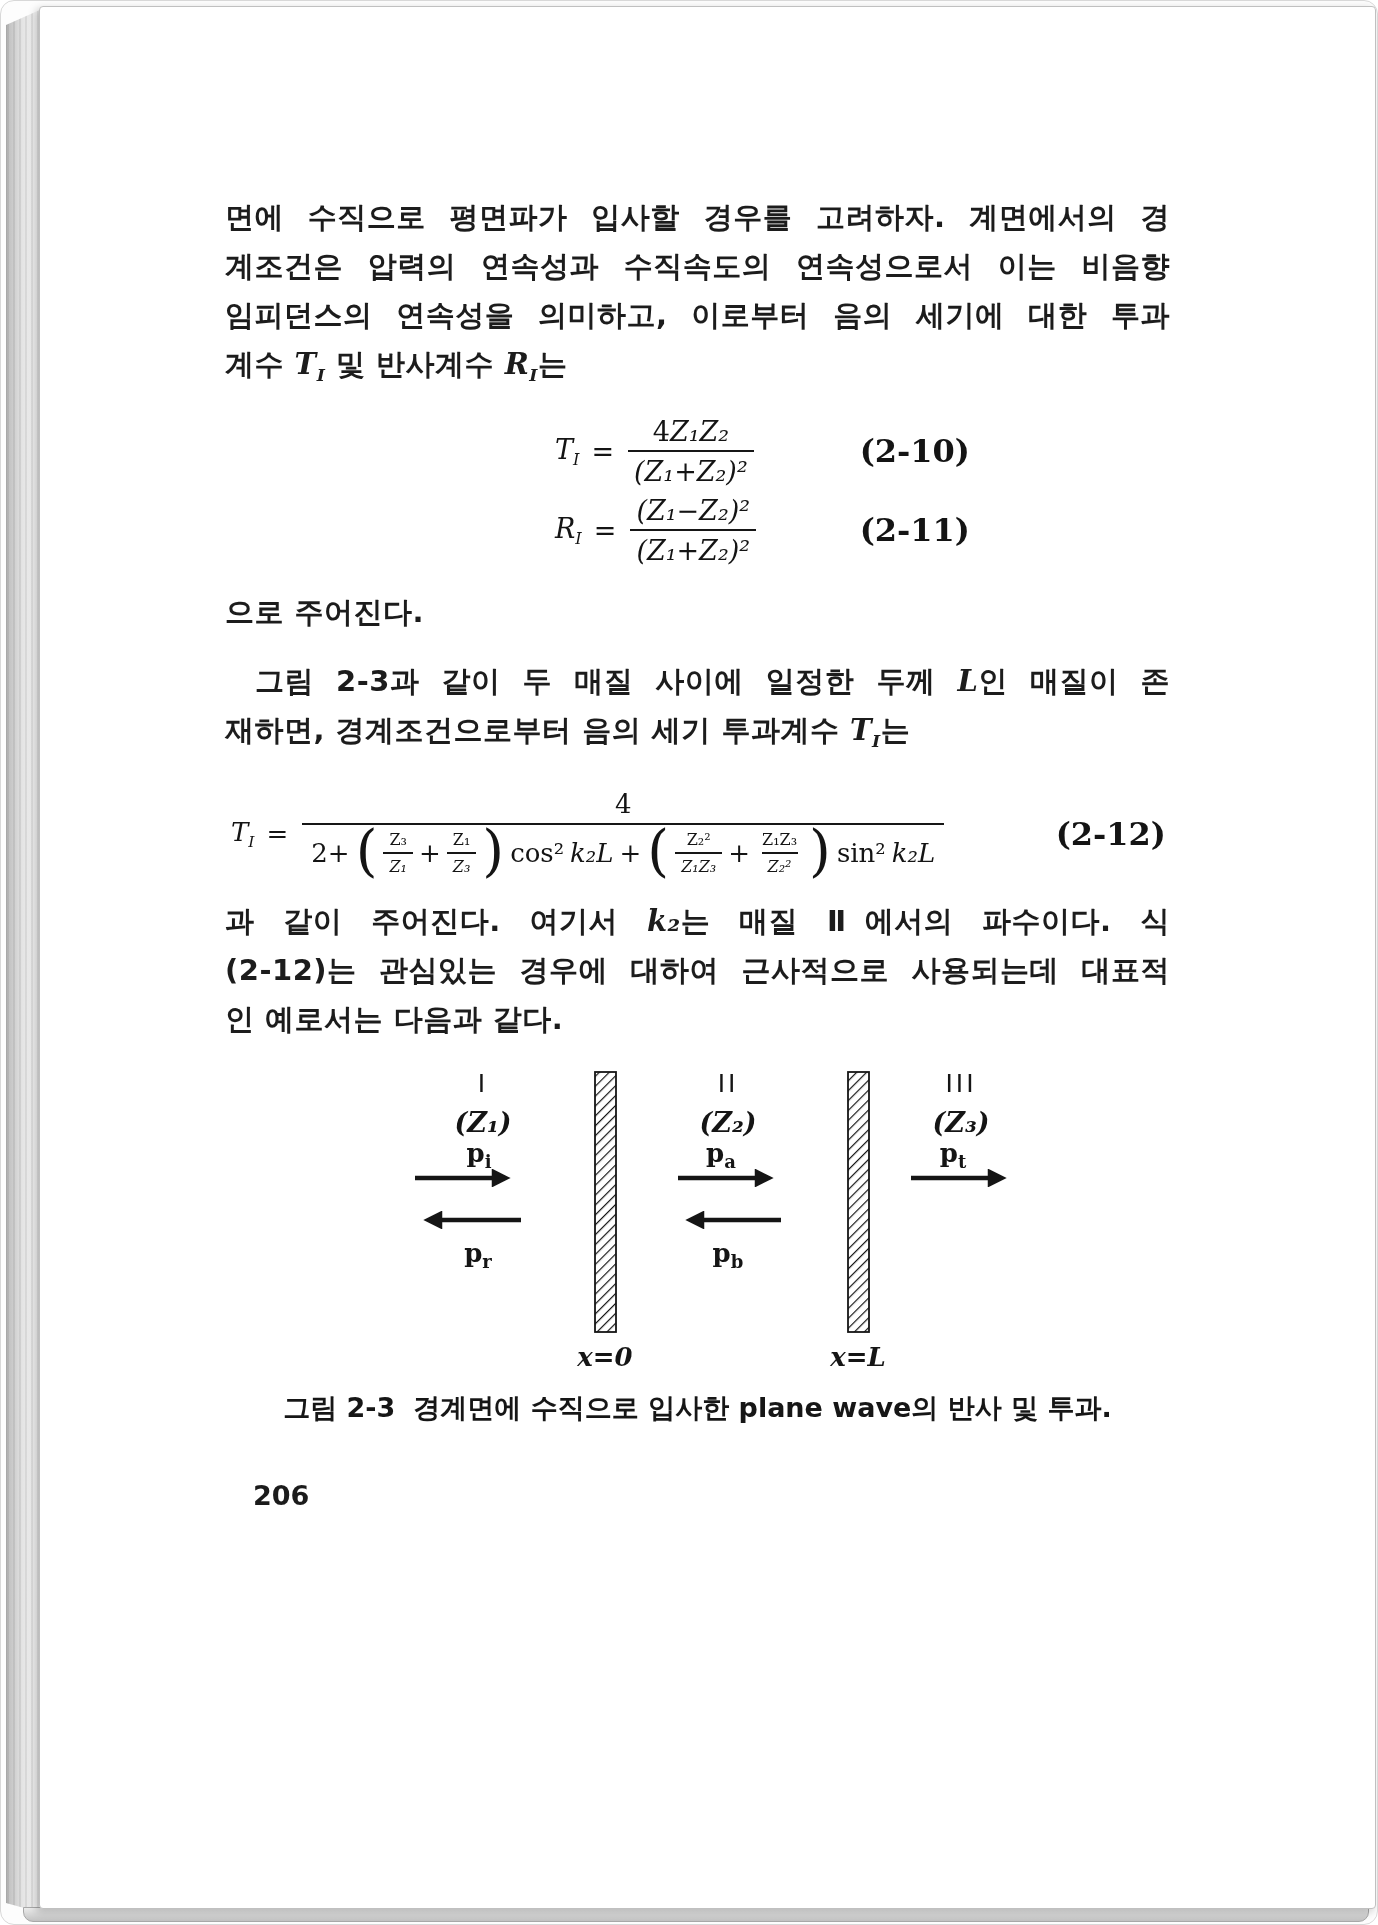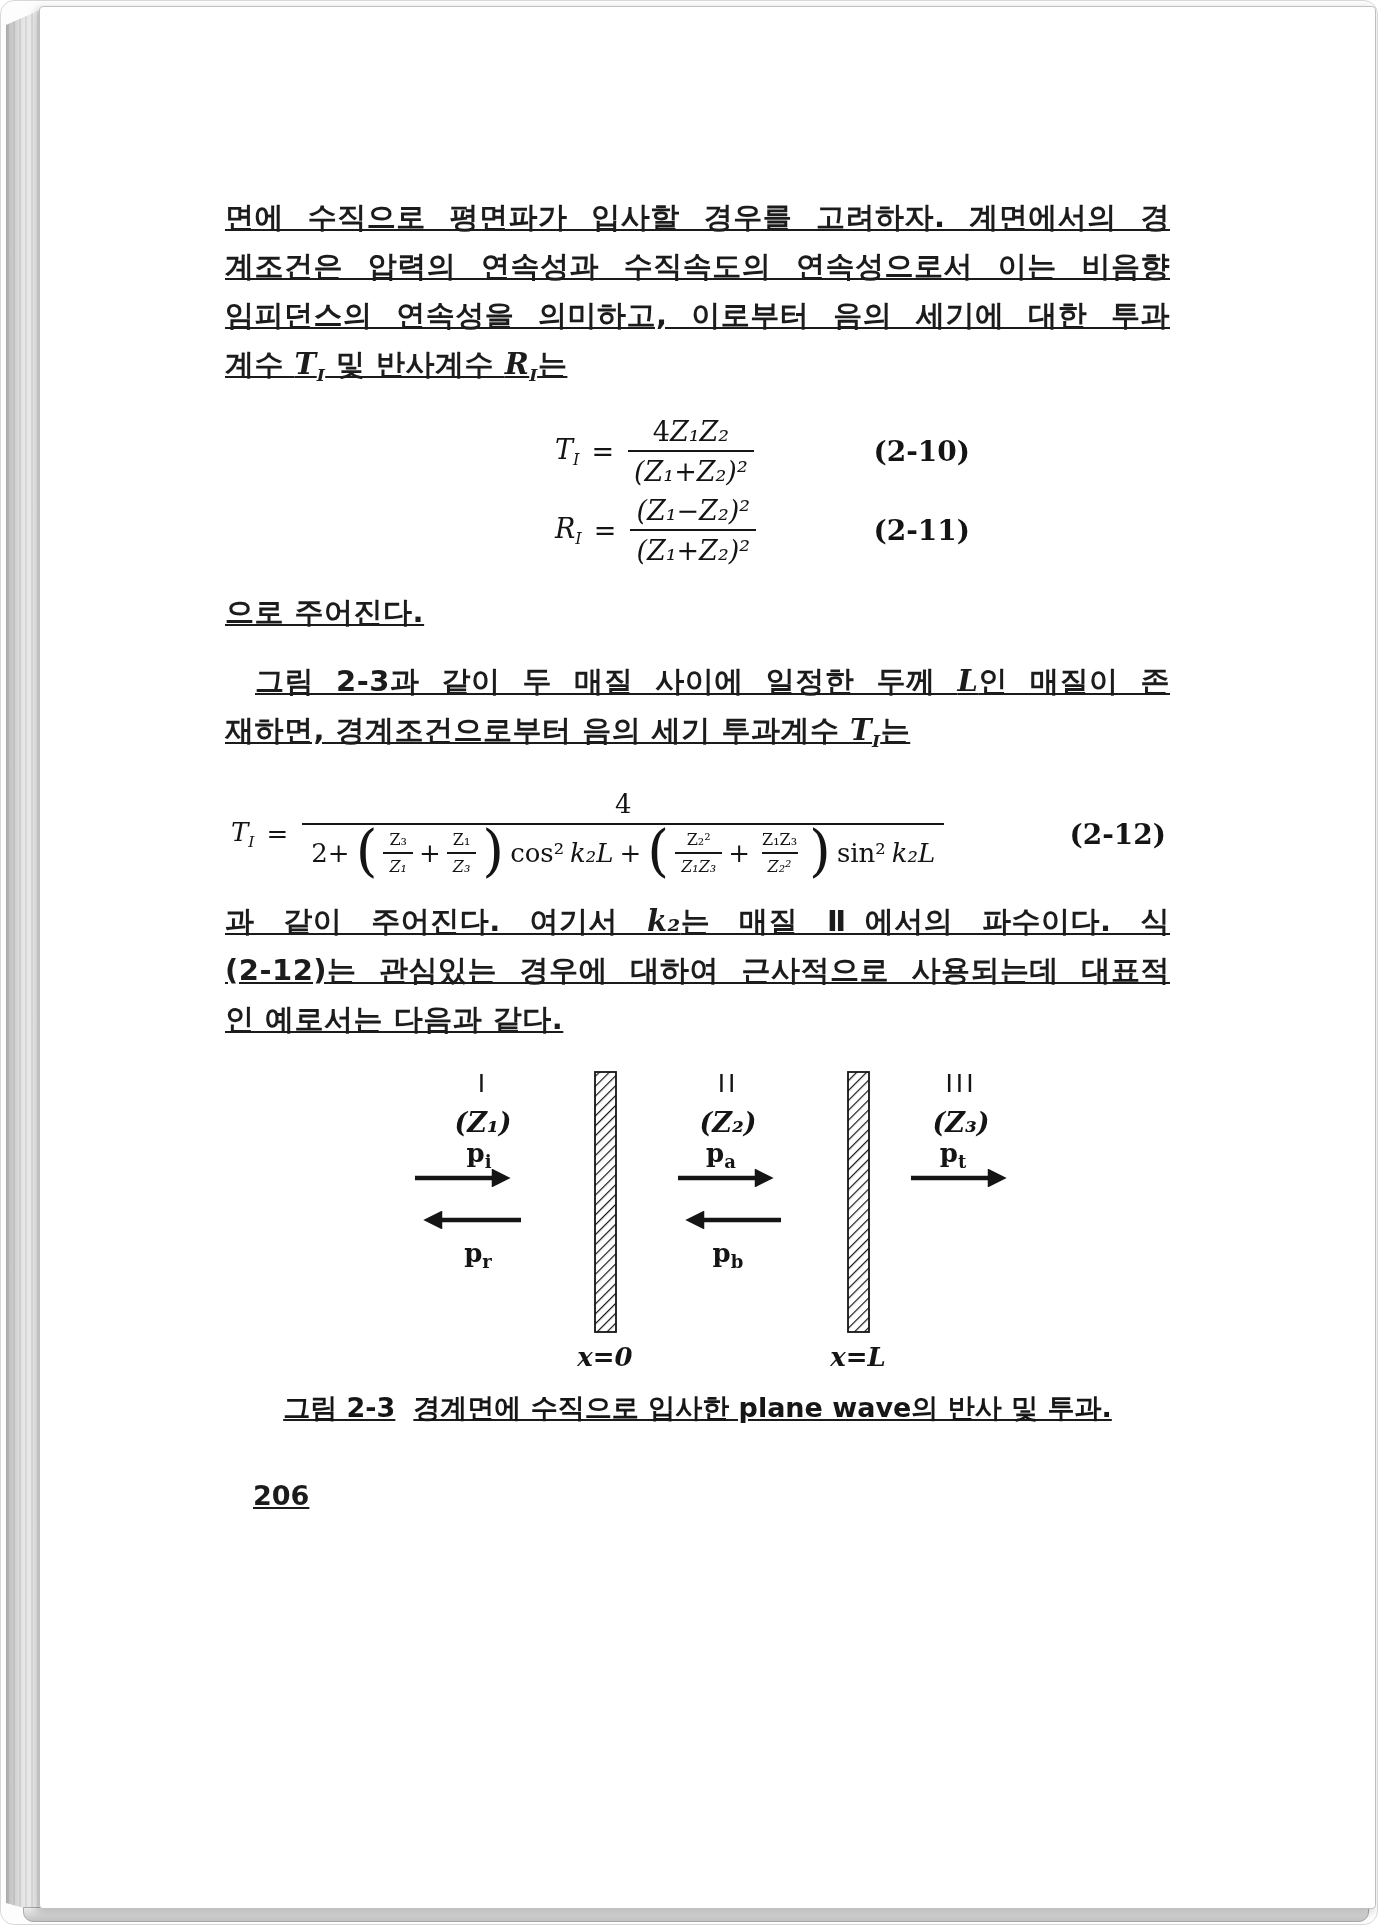--- a/index.html
+++ b/index.html
@@ -10,38 +10,38 @@
   .edge-left{position:absolute;left:5px;top:8px;width:34px;height:1902px;
      background:
        repeating-linear-gradient(90deg, rgba(0,0,0,0.07) 0 2px, transparent 2px 6px),
        linear-gradient(90deg,#bdbdbd,#e4e4e4 45%,#f5f5f5);
      border:1px solid #a8a8a8;border-radius:10px 0 0 10px;
      clip-path:polygon(0 16px,100% 0,100% 100%,0 calc(100% - 10px));}
   .edge-bottom{position:absolute;left:22px;top:1906px;width:1344px;height:13px;
      background:linear-gradient(#ececec,#c2c2c2);border:1px solid #a8a8a8;border-radius:0 0 10px 10px;}
   .sheet{position:absolute;left:38px;top:5px;width:1335px;height:1901px;background:#ffffff;
      border:1px solid #c0c0c0;border-radius:4px;box-shadow:-3px 3px 9px rgba(0,0,0,0.22);}
-  .content{position:absolute;left:185px;top:186px;width:945px;text-decoration:underline;}
+  .content{position:absolute;left:185px;top:186px;width:945px;}
 
   
   .tline{font-size:29px;line-height:49px;font-weight:600;color:#1c1c1c;letter-spacing:0.5px;}
   .just{text-align:justify;text-align-last:justify;}
   .indent{padding-left:30px;}
   .tline sub{font-size:0.6em;font-family:"DejaVu Serif",serif;font-style:italic;font-weight:600;}
   .inline-var{font-family:"DejaVu Serif",serif;font-style:italic;font-weight:600;}
 
   
   .eq-row{position:relative;display:block;font-family:"DejaVu Serif",serif;color:#141414;margin-right:0;}
   .eq-main{display:inline-flex;align-items:center;font-weight:500;}
   .eq-std{margin-top:16px;}
   .eq-std .eq-main{margin-left:330px;font-size:27px;}
   .eq-211{margin-top:8px;}
   .eq-wide{margin-top:24px;}
   .eq-wide .eq-main{margin-left:6px;font-size:26px;}
-  .eq-tag{position:absolute;top:50%;transform:translateY(-50%);font-size:28px;font-weight:600;}
+  .eq-tag{position:absolute;top:50%;transform:translateY(-50%);font-size:32px;font-weight:600;}
   .eq-std .eq-tag{right:200px;}
   .eq-wide .eq-tag{right:4px;}
   .lhs{display:inline-block;}
   .mvar{font-style:italic;}
   .up{font-style:normal;}
   .msub{font-size:0.6em;font-style:italic;}
   .eqsign{margin:0 12px;font-style:normal;}
   .frac{display:inline-flex;flex-direction:column;align-items:center;text-align:right;margin:0 2px;}
   .frac .fn{display:block;line-height:1.15;padding:0 6px 3px;}
   .frac .fd{display:block;line-height:1.15;border-top:2.5px solid #161616;padding:4px 6px 0;}

